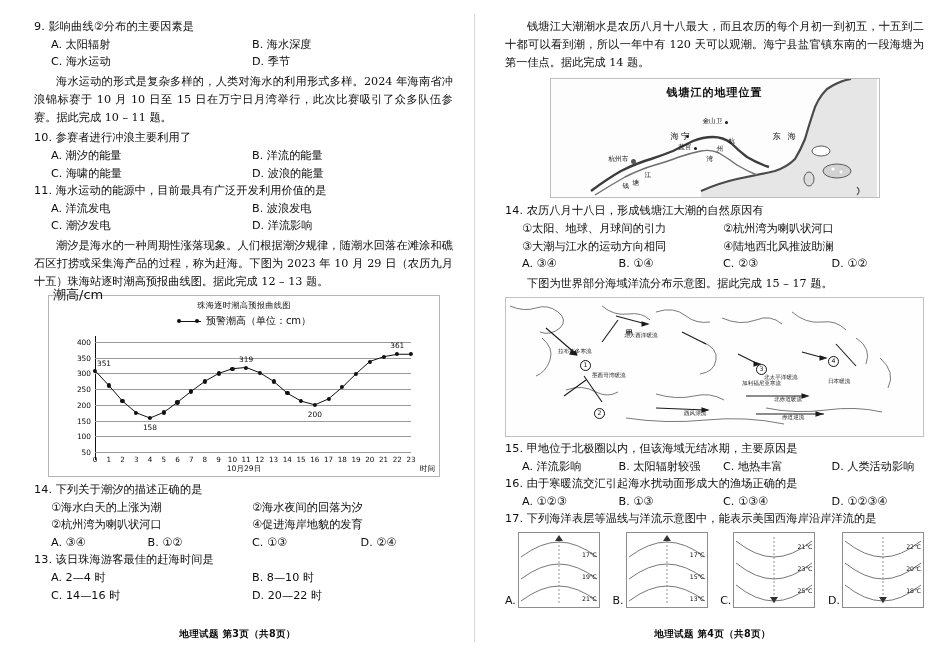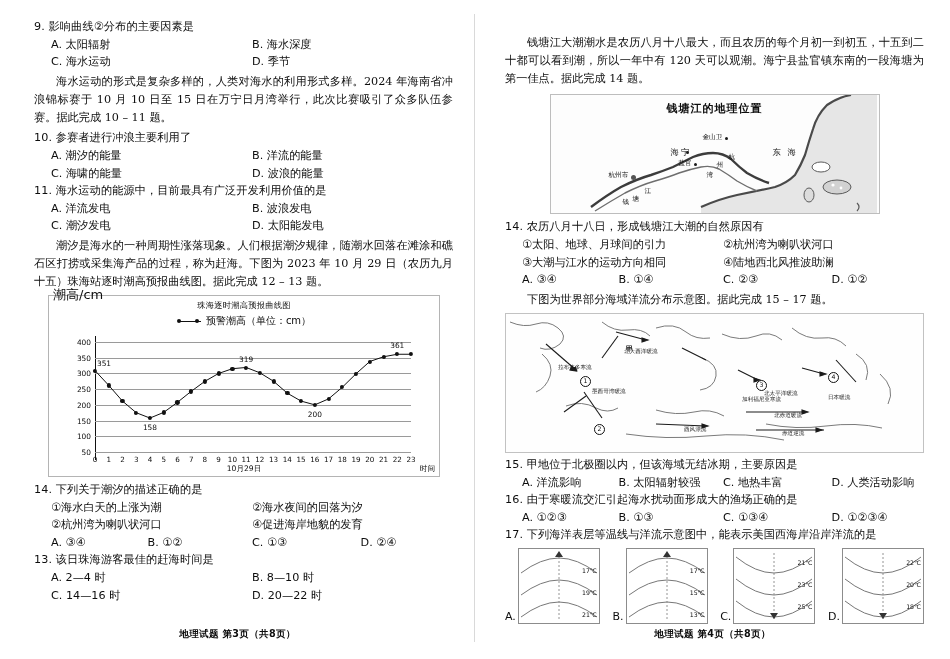--- a/index.html
+++ b/index.html
@@ -53,21 +53,21 @@
   .opts.four-wide > span:nth-child(4){width:23%;}
   .opts.sub > span{width:50%;box-sizing:border-box;}
   .para{
     font-size:11.2px;
     line-height:1.62;
     text-indent:22px;
     margin:2px 0 2px 0;
     text-align:justify;
     font-family:"DejaVu Serif","Liberation Serif",serif;
   }
-  .tight{margin-top:16px;}
+  .tight{margin-top:0;}
 
   
   .chartbox{
     margin:4px 0 4px 0;
     position:relative;
     width:100%;
     height:182px;
   }
   .chart-frame{
     position:absolute;left:14px;top:0;
@@ -227,21 +227,21 @@
         <span>D. 波浪的能量</span>
       </div>
 
       <div class="q q-stem">11. 海水运动的能源中，目前最具有广泛开发利用价值的是</div>
       <div class="opts two">
         <span>A. 洋流发电</span>
         <span>B. 波浪发电</span>
       </div>
       <div class="opts two">
         <span>C. 潮汐发电</span>
-        <span>D. 太阳能发电</span>
+        <span>D. 洋流影响</span>
       </div>
 
       <div class="para">潮汐是海水的一种周期性涨落现象。人们根据潮汐规律，随潮水回落在滩涂和礁石区打捞或采集海产品的过程，称为赶海。下图为 2023 年 10 月 29 日（农历九月十五）珠海站逐时潮高预报曲线图。据此完成 12 – 13 题。</div>
 
       <div class="chartbox">
         <div class="chart-frame">
           <div class="yaxis-title">潮高/cm</div>
           <div class="chart-title">珠海逐时潮高预报曲线图</div>
           <div class="chart-legend">
             <span class="legend-mark"></span><span>预警潮高（单位：cm）</span>

